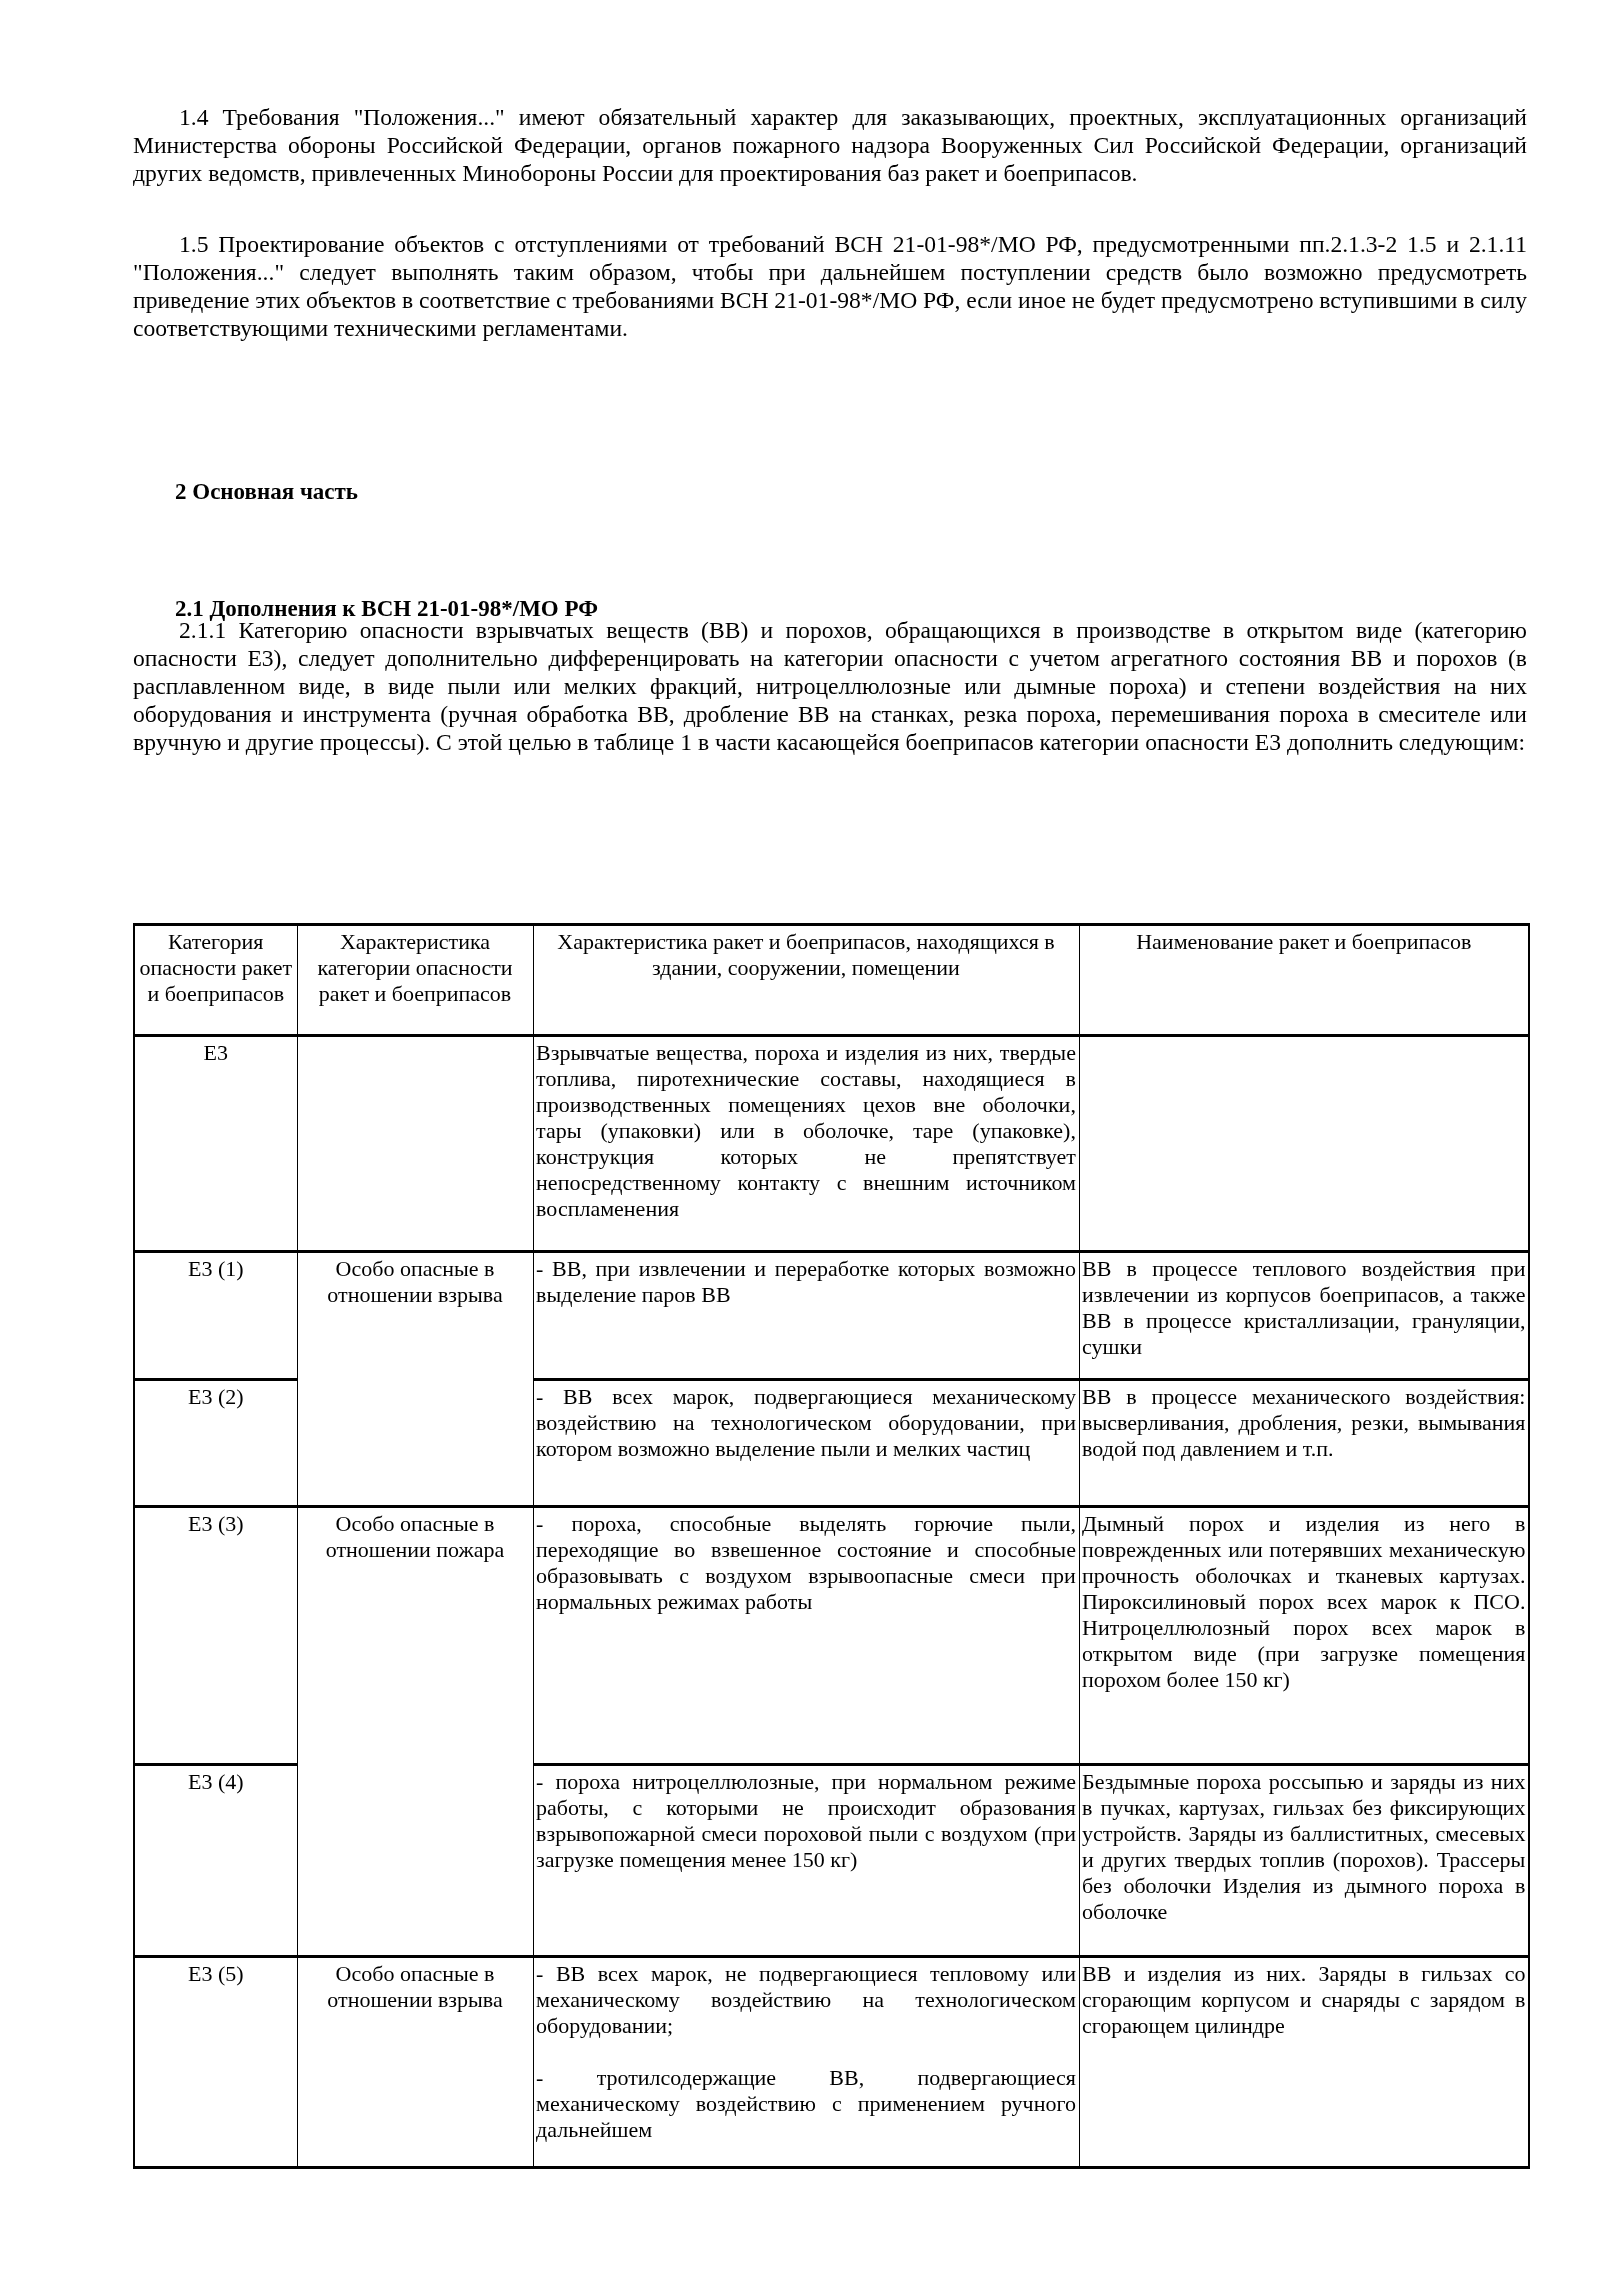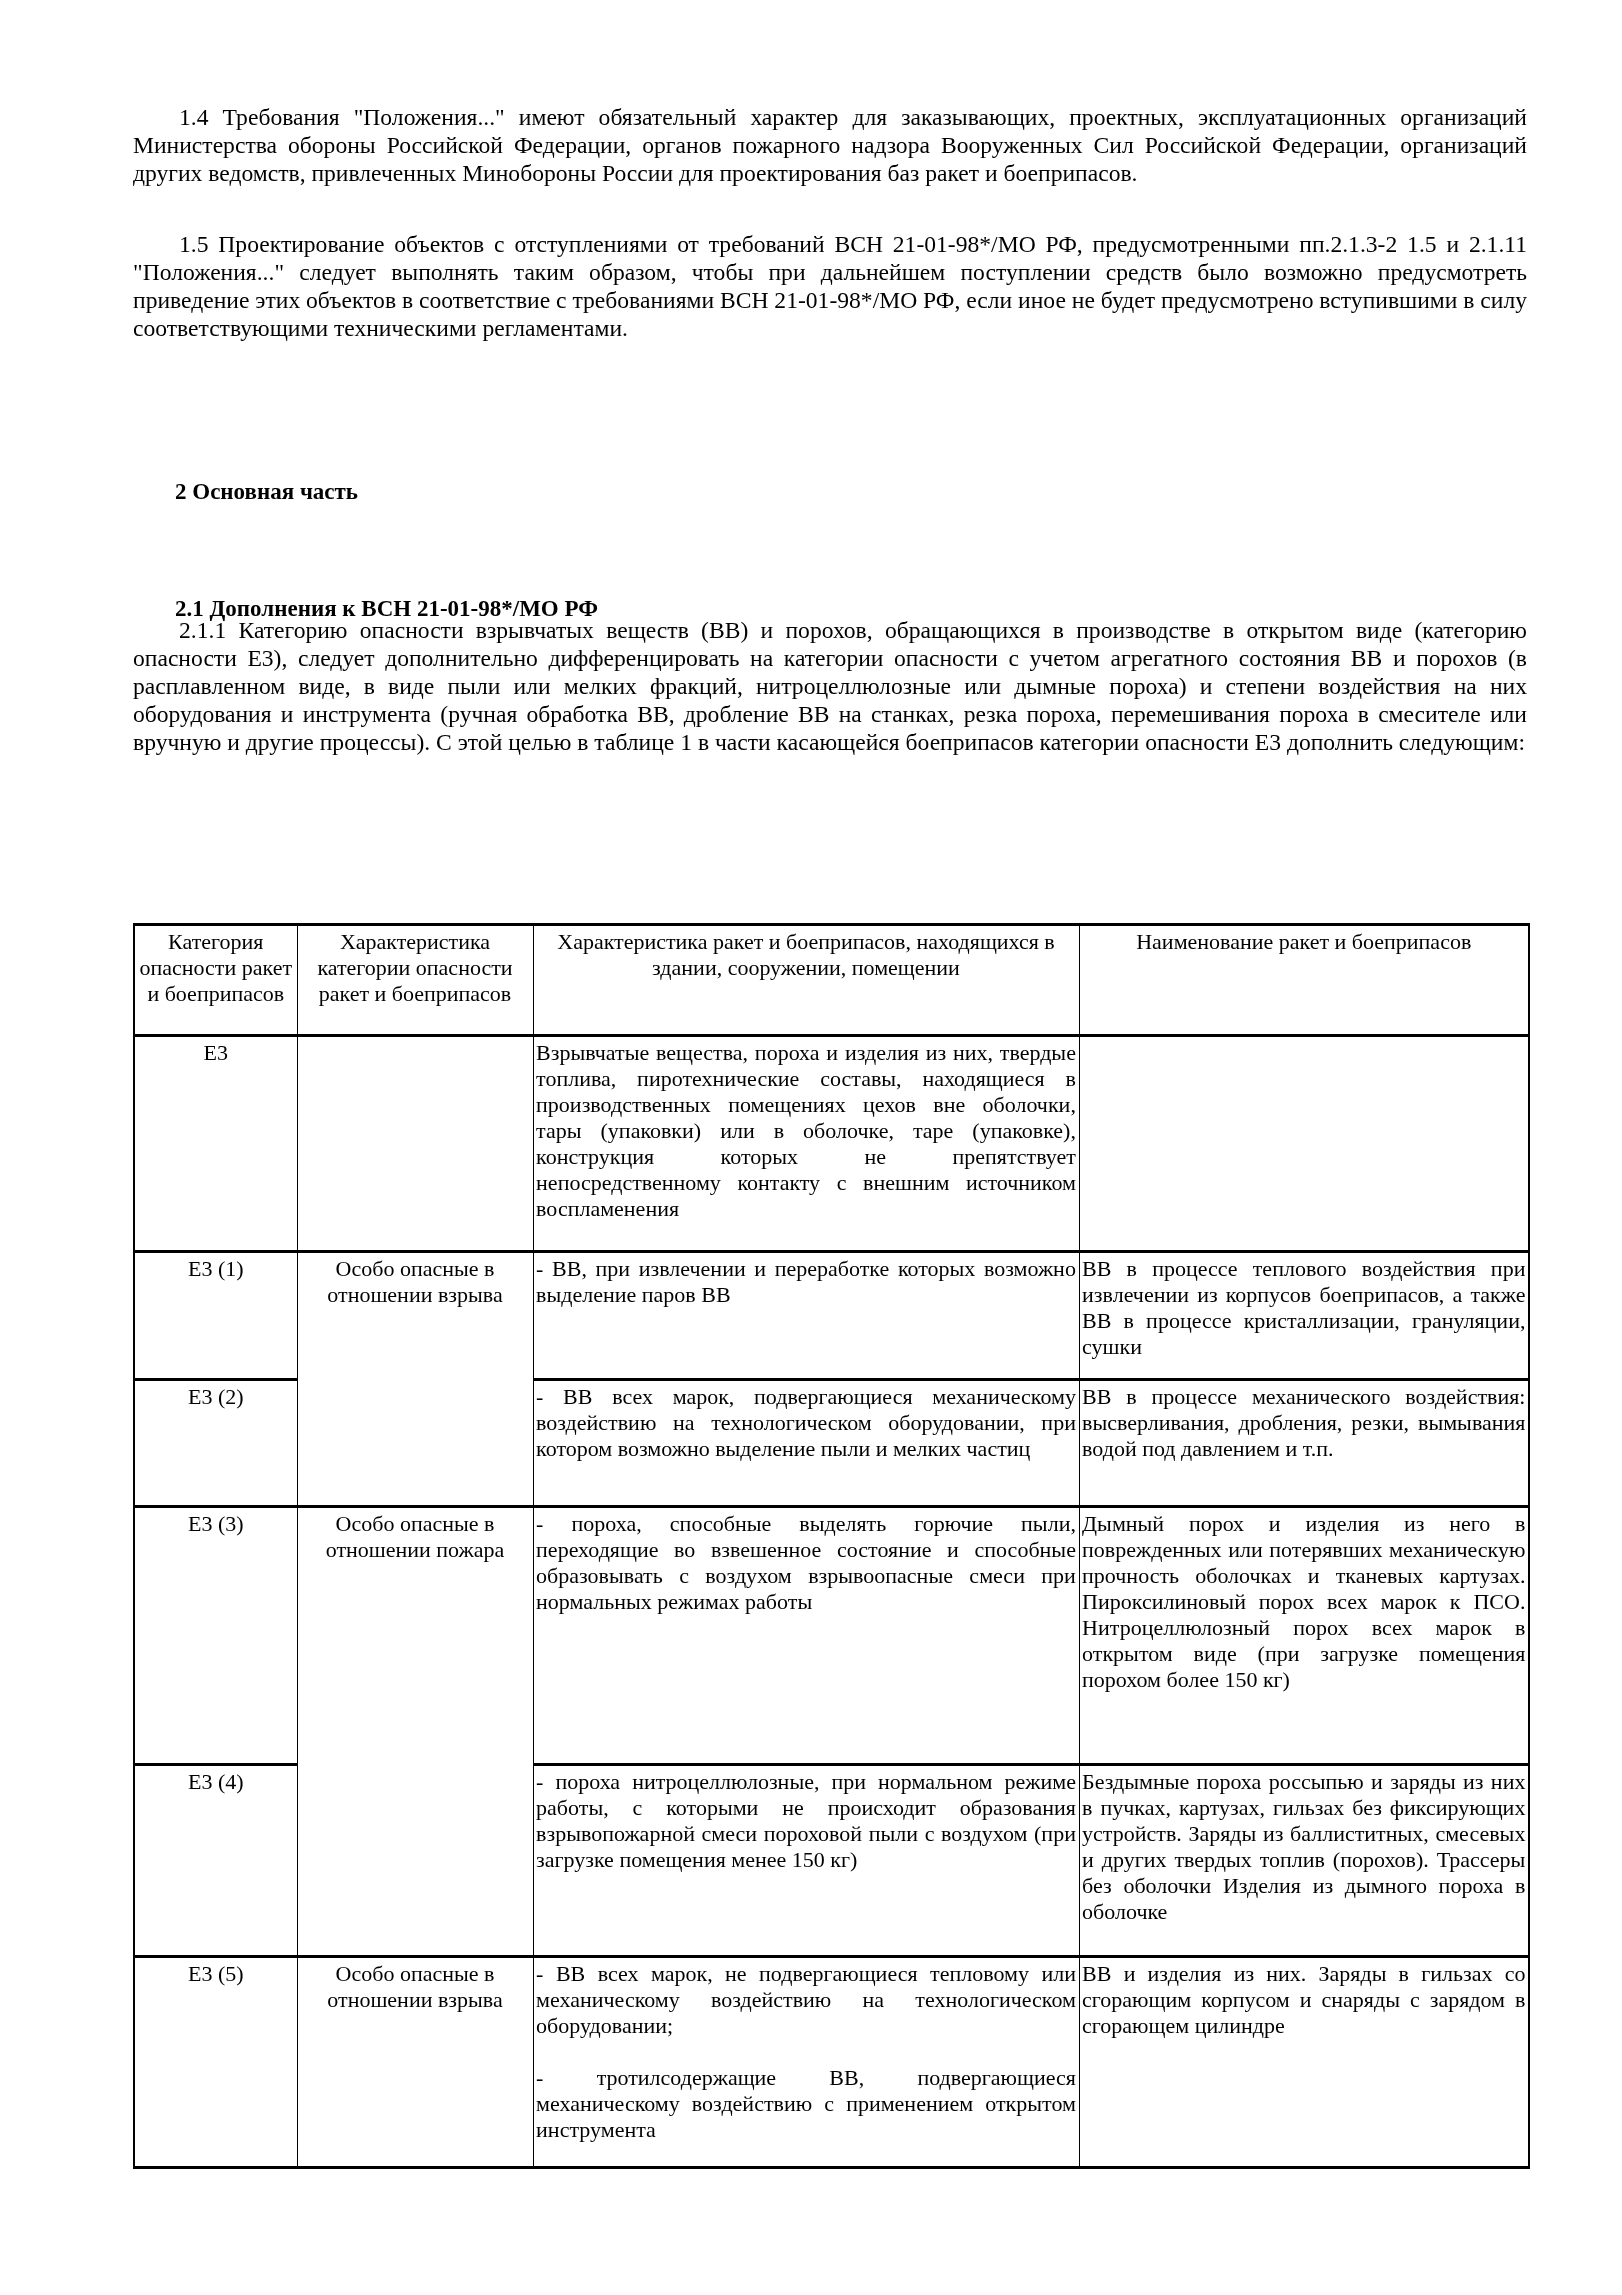--- a/index.html
+++ b/index.html
@@ -80,19 +80,19 @@
     <td class="j">- пороха нитроцеллюлозные, при нормальном режиме работы, с которыми не происходит образования взрывопожарной смеси пороховой пыли с воздухом (при загрузке помещения менее 150 кг)</td>
     <td class="j outer-r">Бездымные пороха россыпью и заряды из них в пучках, картузах, гильзах без фиксирующих устройств. Заряды из баллиститных, смесевых и других твердых топлив (порохов). Трассеры без оболочки Изделия из дымного пороха в оболочке</td>
   </tr>
 
   <tr class="thick-top" style="height:211px;">
     <td class="c outer-l" style="border-bottom:3.9px solid #000;">Е3 (5)</td>
     <td class="c" style="border-bottom:3.9px solid #000;">Особо опасные в отношении взрыва</td>
     <td class="j" style="border-bottom:3.9px solid #000;">
       <div>- ВВ всех марок, не подвергающиеся тепловому или механическому воздействию на технологическом оборудовании;</div>
       <div class="gap"></div>
-      <div>- тротилсодержащие ВВ, подвергающиеся механическому воздействию с применением открытом инструмента</div>
+      <div>- тротилсодержащие ВВ, подвергающиеся механическому воздействию с применением ручного дальнейшем</div>
     </td>
     <td class="j outer-r" style="border-bottom:3.9px solid #000;">ВВ и изделия из них. Заряды в гильзах со сгорающим корпусом и снаряды с зарядом в сгорающем цилиндре</td>
   </tr>
 </tbody>
   </table>
 
 
 </body></html>

